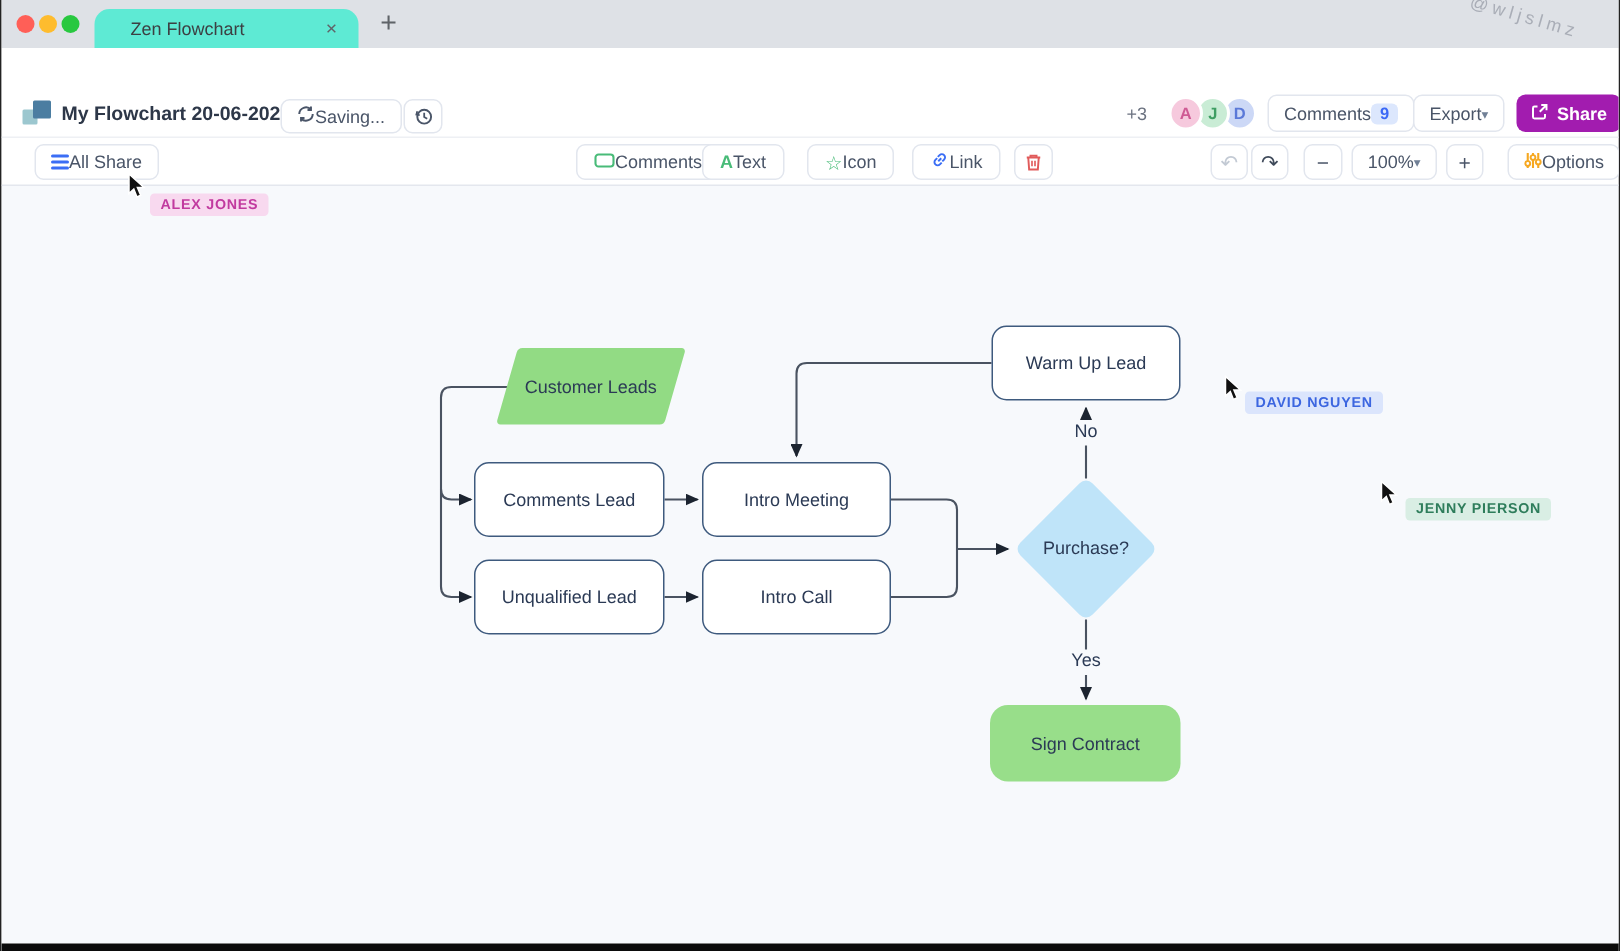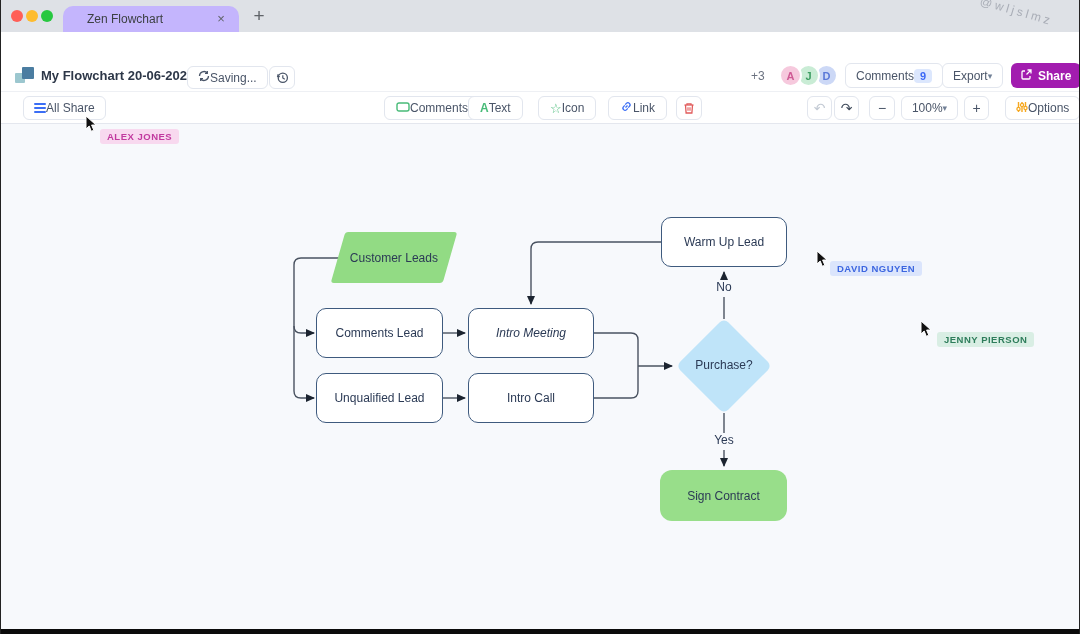--- a/index.html
+++ b/index.html
@@ -6,21 +6,21 @@
   html,body { width:1080px; height:634px; }
   body { font-family:"Liberation Sans", sans-serif; position:relative; width:1080px; height:634px; overflow:hidden; background:#fff; border-left:1px solid #222; border-right:1px solid #222; }
   .abs { position:absolute; }
 
   
   .tabstrip { left:0; top:0; width:1080px; height:32px; background:#dee1e6; }
   .light { width:12px; height:12px; border-radius:50%; top:10px; }
   .light.red { left:10px; background:#ff5f57; }
   .light.yellow { left:25px; background:#febc2e; }
   .light.green { left:40px; background:#28c840; }
-  .tab { left:62px; top:6px; width:176px; height:26px; background:#c4b5fd; border-radius:10px 10px 0 0; display:flex; align-items:center; padding:0 10px 0 24px; }
+  .tab { left:62px; top:6px; width:176px; height:26px; background:#5eead4; border-radius:10px 10px 0 0; display:flex; align-items:center; padding:0 10px 0 24px; }
   .tab-title { font-size:12px; color:#3c4043; flex:1; white-space:nowrap; overflow:hidden; }
   .tab-close { color:#5f6368; font-size:13px; width:16px; height:16px; line-height:16px; text-align:center; border-radius:50%; cursor:pointer; }
   .newtab { left:246px; top:4px; width:24px; height:24px; font-size:19px; color:#5f6368; text-align:center; line-height:23px; }
   .watermark { left:978px; top:4px; transform:rotate(16deg); color:rgba(125,131,143,0.55); font-size:12px; letter-spacing:3px; z-index:9; pointer-events:none; }
 
   .urlrow { left:0; top:32px; width:1080px; height:26px; background:#fff; }
   .navicon { top:32px; width:22px; height:24px; font-size:14px; color:#80868b; text-align:center; line-height:24px; }
   .nav-back { left:8px; } .nav-fwd { left:32px; } .nav-reload { left:56px; font-size:13px; }
   .urlpill { left:84px; top:35px; width:962px; height:21px; background:#f0f2f5; border-radius:11px; display:flex; align-items:center; padding:0 12px; }
   .url-text { font-size:12px; color:#202124; margin-left:8px; }
@@ -65,21 +65,21 @@
   .zoom-btn { left:900px; width:57px; padding:0 8px; }
   .plus-btn { left:963px; width:25px; font-size:14px; }
   .options-btn { left:1004px; padding:0 10px; }
 
   
   .canvas { left:0; top:124px; width:1080px; height:505px; background:#f7f9fc; z-index:0; }
   .wires { left:0; top:0; width:1080px; height:634px; z-index:1; pointer-events:none; }
   .node { position:absolute; z-index:2; display:flex; align-items:center; justify-content:center; font-size:12px; color:#2b3a55; cursor:pointer; }
   .rectnode { background:#fff; border:1.6px solid #3e5a7e; border-radius:10px; }
   .n-qualified { left:315px; top:308px; width:127px; height:50px; }
-  .n-introme  { left:467px; top:308px; width:126px; height:50px;font-style:italic; }
+  .n-introme  { left:467px; top:308px; width:126px; height:50px; }
   .n-unqual   { left:315px; top:373px; width:127px; height:50px; }
   .n-introcall{ left:467px; top:373px; width:126px; height:50px; }
   .n-warmup   { left:660px; top:217px; width:126px; height:50px; }
   .n-custom   { left:337px; top:232px; width:112px; height:51px; background:#92db84; transform:skewX(-16deg); border-radius:3px; }
   .n-custom span { transform:skewX(16deg); }
   .n-diamond  { left:689px; top:332px; width:68px; height:68px; background:#bfe4f9; transform:rotate(45deg); border-radius:6px; }
   .diamond-label { left:673px; top:358px; width:100px; text-align:center; z-index:3; font-size:12px; color:#2b3a55; }
   .n-sign     { left:659px; top:470px; width:127px; height:51px; background:#98de8a; border-radius:12px; }
   .edge-label { position:absolute; z-index:3; background:#f7f9fc; font-size:12px; color:#2b3a55; text-align:center; }
   .lbl-no  { left:707px; top:280px; width:32px; height:17px; }

